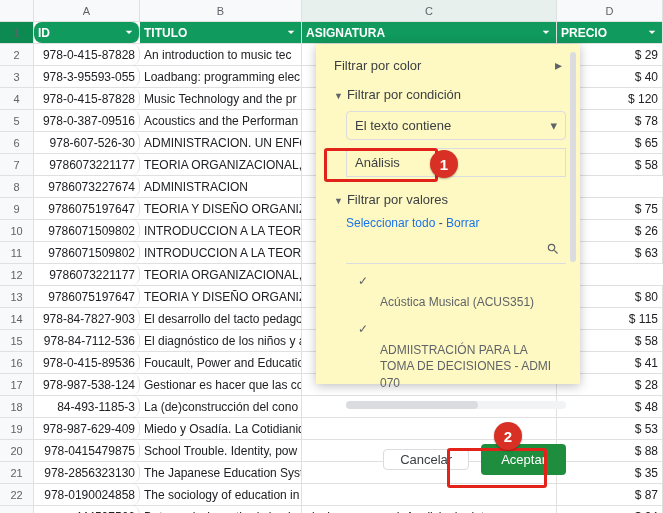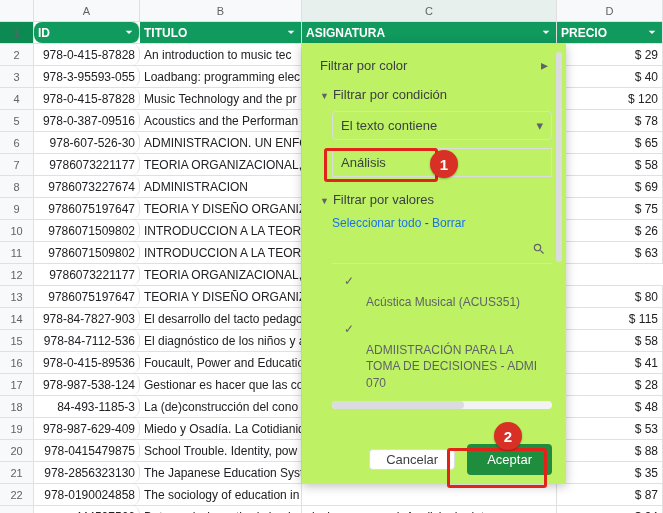--- a/index.html
+++ b/index.html
@@ -13,21 +13,21 @@
 .rownum { width: 34px; background: #f8f9fa; border-right: 1px solid #e0e0e0; text-align: center; line-height: 22px; font-size: 11px; color: #5f6368; }
 .cell { border-right: 1px solid #e0e0e0; padding: 0 4px; line-height: 22px; white-space: nowrap; overflow: hidden; font-size: 12px; color: #202124; }
 .cA { width: 106px; text-align: right; border-radius: 8px; } .cB { width: 162px; } .cC { width: 255px; } .cD { width: 106px; text-align: right; }
 .header-row .cell { background: #109a5d; color: #fff; font-weight: bold; position: relative; }
 .header-row .rownum { background: #0d8a52; }
 .filter-btn { position: absolute; right: 2px; top: 2px; width: 16px; height: 16px; }
 .filter-btn svg { width: 16px; height: 16px; }
 .chC, .rownum-header, .ch { background: #f8f9fa; }
 .selcol { background: #e8f0ed !important; }
 
-.filter-panel { position: absolute; left: 302px; top: 44px; width: 264px; height: 440px; background: #bef264; box-shadow: 0 2px 10px rgba(0,0,0,.25); font-size: 13px; color: #3c4043; }
+.filter-panel { position: absolute; left: 316px; top: 44px; width: 264px; height: 340px; background: #fef9c3; box-shadow: 0 2px 10px rgba(0,0,0,.25); font-size: 13px; color: #3c4043; }
 .fp-body { padding: 6px 0 0 0; height: 390px; overflow: hidden; position: relative; }
 .fp-row { padding: 7px 18px; display: flex; justify-content: space-between; align-items: center; }
 .fp-row.cond { cursor: pointer; }
 .triangle { font-size: 9px; margin-right: 4px; color: #5f6368; }
 .arrow-r { color: #5f6368; font-size: 14px; }
 .select-box { margin: 2px 14px 8px 30px; border: 1px solid #dadce0; border-radius: 4px; padding: 6px 8px; display: flex; justify-content: space-between; align-items: center; color: #3c4043; font-size: 13px; }
 .select-box .caret { color: #5f6368; }
 .text-input { margin: 4px 14px 8px 30px; border: 1px solid #dadce0; padding: 6px 8px; font-size: 13px; color: #3c4043; position: relative; }
 .links-row { margin: 2px 14px 8px 30px; font-size: 12px; }
 .links-row a { color: #1a73e8; text-decoration: none; }
@@ -128,21 +128,20 @@
         <div class="cell cA">9786073221177</div>
         <div class="cell cB">TEORIA ORGANIZACIONAL, D</div>
         <div class="cell cC"></div>
         <div class="cell cD">$ 58</div>
       </div>
       <div class="row">
         <div class="rownum">8</div>
         <div class="cell cA">9786073227674</div>
         <div class="cell cB">ADMINISTRACION</div>
         <div class="cell cC"></div>
-        <div class="cell cD">$ 69</div>
       </div>
       <div class="row">
         <div class="rownum">9</div>
         <div class="cell cA">9786075197647</div>
         <div class="cell cB">TEORIA Y DISEÑO ORGANIZA</div>
         <div class="cell cC"></div>
         <div class="cell cD">$ 75</div>
       </div>
       <div class="row">
         <div class="rownum">10</div>

